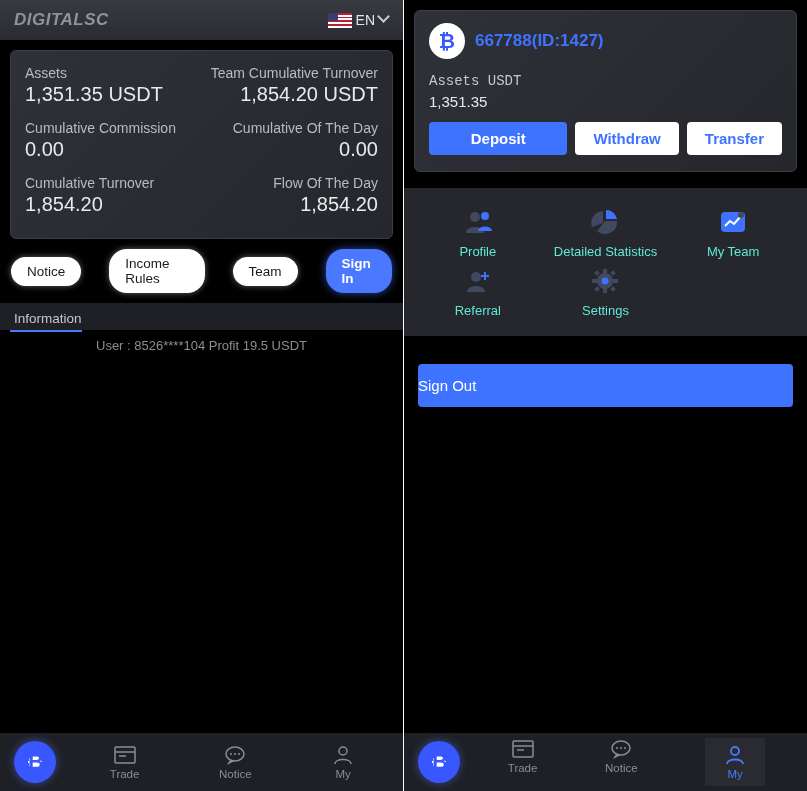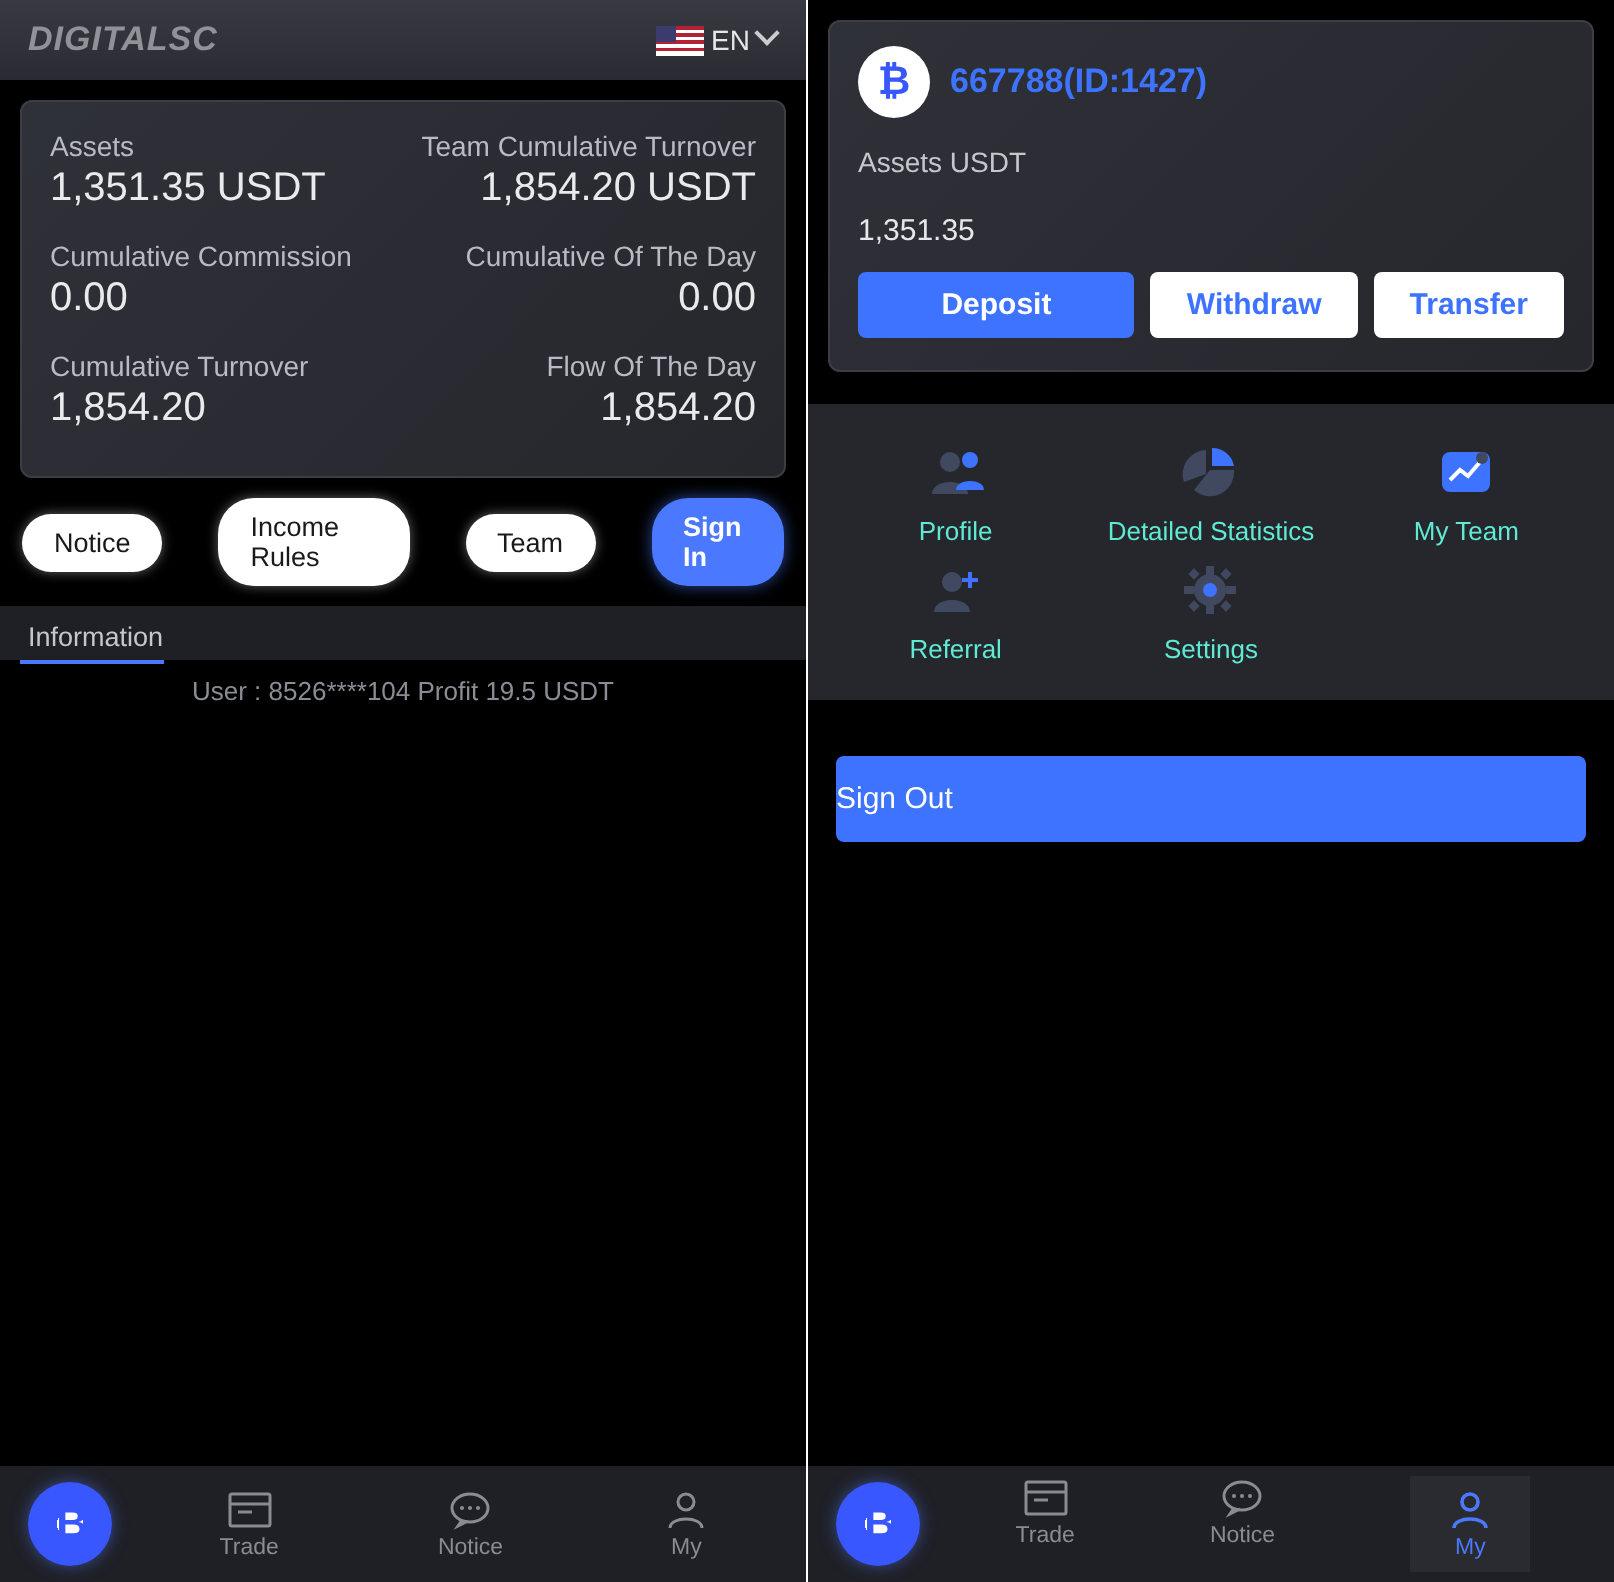--- a/index.html
+++ b/index.html
@@ -39,21 +39,21 @@
 .nav-item .nav-ico { width: 24px; height: 22px; display: flex; align-items: center; justify-content: center; }
 .nav-label { font-size: 11.5px; color: #8a8c93; }
 .nav-item.active .nav-label { color: #4a79ff; }
 
 
 .user-card { margin: 10px 10px 0 10px; background: linear-gradient(135deg, #2f3138 0%, #26272d 100%); border: 1px solid #3d3e44; border-radius: 6px; padding: 12px 14px 16px 14px; }
 .user-head { display: flex; align-items: center; gap: 10px; margin-bottom: 14px; }
 .avatar { width: 36px; height: 36px; border-radius: 50%; background: #fff; display: flex; align-items: center; justify-content: center; }
 .avatar .bitcoin-b { font-size: 20px; }
 .user-id { color: #3d73ff; font-weight: 700; font-size: 17px; }
-.assets-lbl { color: #c6c7cc; font-size: 14px; margin-bottom: 18px; }
+.assets-lbl { color: #c6c7cc; font-size: 14px; margin-bottom: 4px; font-family: Liberation Mono, monospace; }
 .assets-val { color: #e6e7ea; font-size: 15px; margin-bottom: 12px; }
 .btn-row { display: flex; gap: 8px; }
 .btn { flex: 0 0 auto; border-radius: 4px; padding: 8px 18px; font-size: 15px; font-weight: 600; cursor: pointer; text-align: center; }
 .btn.deposit { background: #3d73ff; color: #fff; flex: 1; }
 .btn.outline { background: #fff; color: #3d73ff; }
 
 .menu-grid { display: grid; grid-template-columns: repeat(3, 1fr); gap: 8px 0; background: #26272c; padding: 20px 10px 18px; margin: 16px 0 0 0; }
 .menu-item { display: flex; flex-direction: column; align-items: center; gap: 8px; cursor: pointer; }
 .menu-ico { width: 30px; height: 28px; display: flex; align-items: center; justify-content: center; }
 .menu-label { color: #5eead4; font-size: 13px; }

